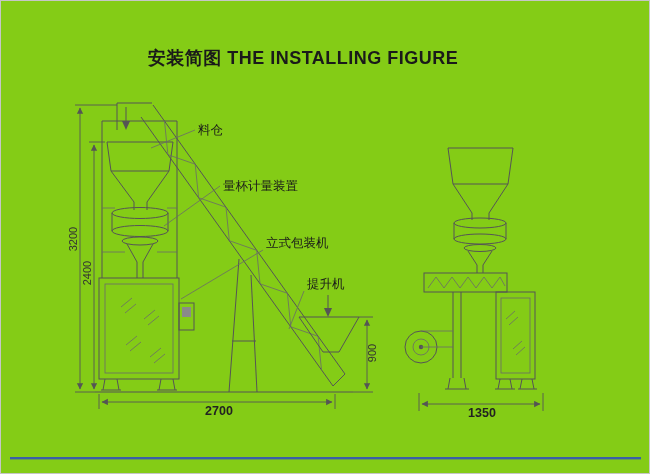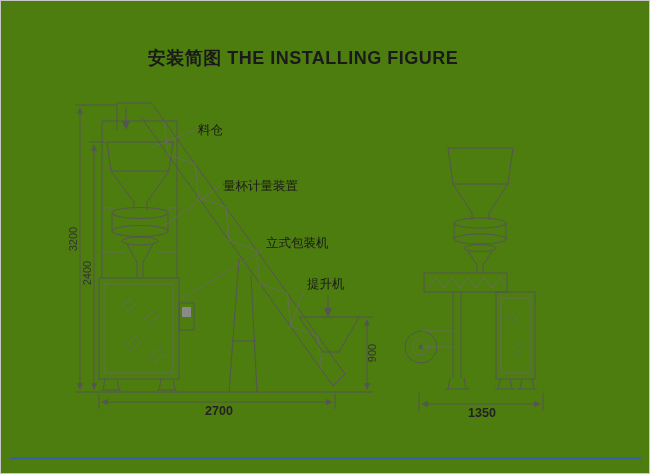--- a/index.html
+++ b/index.html
@@ -1,18 +1,18 @@
 <!DOCTYPE html>
 <html><head>
 <meta charset="utf-8">
 <style>
   html,body{margin:0;padding:0;background:#ffffff;}
   .page{
     width:650px;height:474px;box-sizing:border-box;position:relative;
-    background:#4d7c0f;border:1px solid #c6c6c6;overflow:hidden;
+    background:#84cc16;border:1px solid #c6c6c6;overflow:hidden;
     font-family:"Liberation Sans", sans-serif;
   }
   svg{position:absolute;left:0;top:0;}
   .ln{stroke:#555;fill:none;stroke-width:1;}
   .lnthin{stroke:#6a6a6a;fill:none;stroke-width:0.8;}
   .dimln{stroke:#555;fill:none;stroke-width:0.9;}
   text{fill:#1a1a1a;font-family:"Liberation Sans","DejaVu Sans",sans-serif;}
   .title-text{font-size:18px;font-weight:bold;letter-spacing:0.5px;}
   .callout-text{font-size:12.5px;}
   .dim-text{font-size:11px;fill:#333;}

